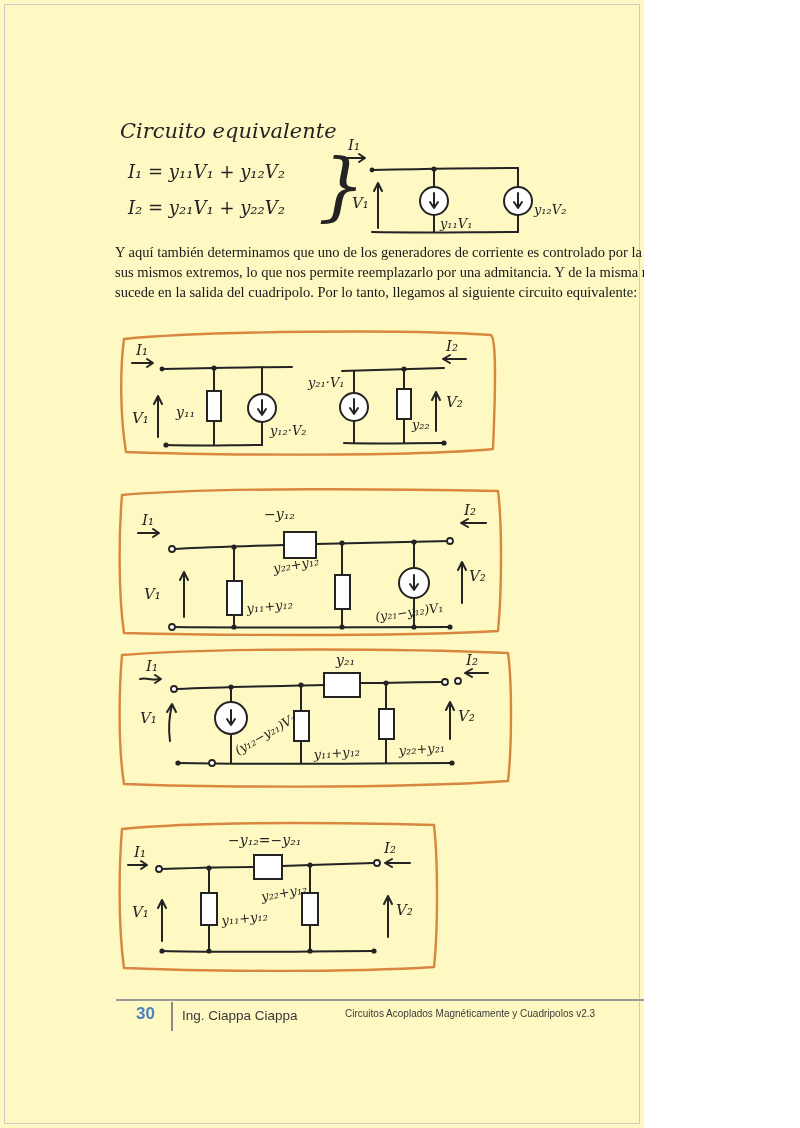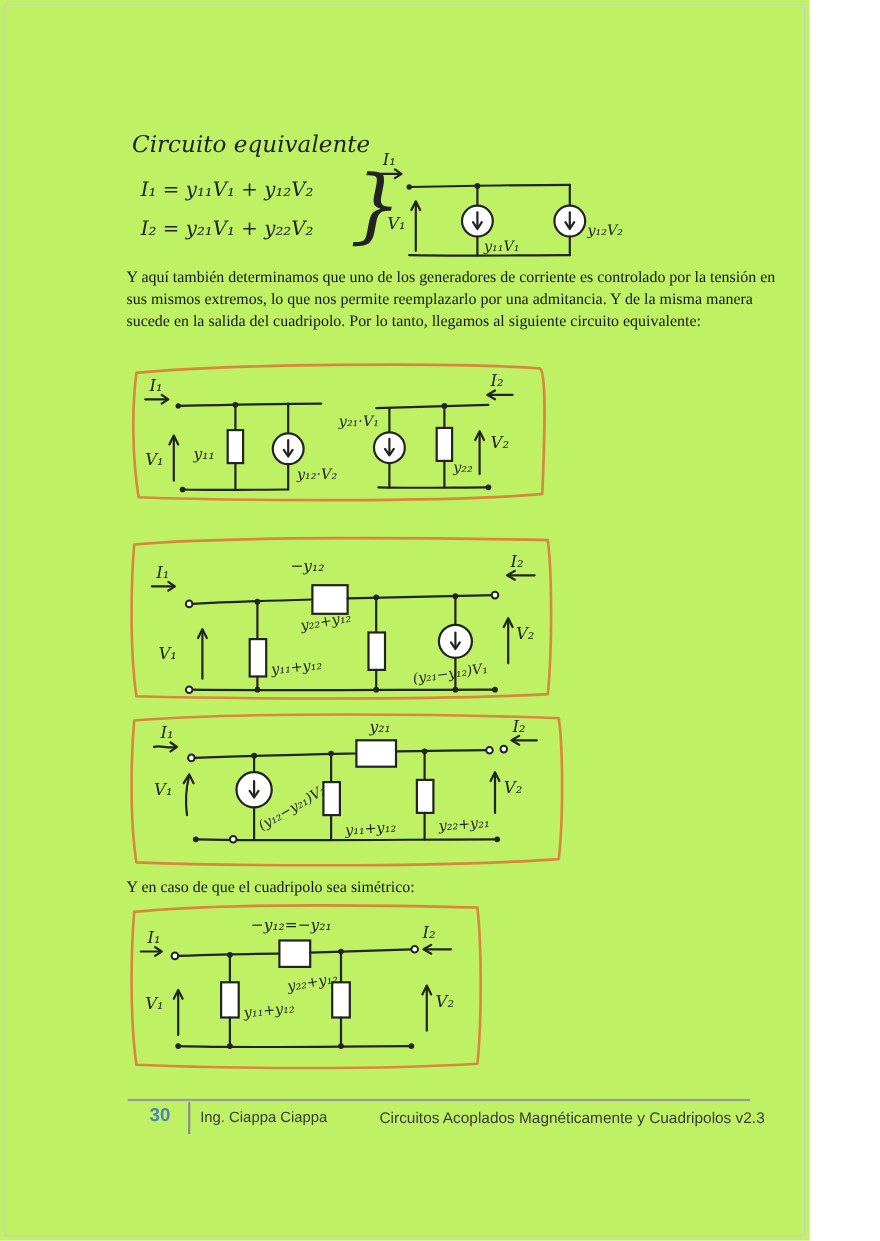--- a/index.html
+++ b/index.html
@@ -3,39 +3,39 @@
 <meta charset="utf-8">
 <style>
   :root{
     --sketch:#d8873f;
     --ink:#232323;
     --page_number_blue:#4f81bd;
     --footer_line:#9b9b9b;
     --text:#171717;
   }
   html,body{margin:0;padding:0;background:#ffffff;}
-  .sheet{position:relative;width:736px;height:1128px;background:#bef264;overflow:hidden;
+  .sheet{position:relative;width:644px;height:1128px;background:#fef9c3;overflow:hidden;
          font-family:"Liberation Sans", sans-serif;}
   .pageframe{position:absolute;left:4px;top:4px;right:4px;bottom:4px;
              border:1px solid #cccccc;pointer-events:none;}
   .para{position:absolute;font-family:Liberation Serif, serif;
         font-size:14.5px;line-height:20px;color:var(--text);}
   svg{position:absolute;overflow:visible;}
   .w{stroke:var(--ink);stroke-width:2;fill:none;stroke-linecap:round;stroke-linejoin:round;}
   .cmp{stroke:var(--ink);stroke-width:2;fill:#ffffff;}
   .dot{fill:var(--ink);stroke:none;}
   .term{fill:#ffffff;stroke:var(--ink);stroke-width:1.8;}
   .org{stroke:var(--sketch);stroke-width:2.4;fill:none;stroke-linecap:round;stroke-linejoin:round;}
   .hwt{font-family:"DejaVu Serif", serif;font-style:italic;fill:var(--ink);}
   .footer-rule{position:absolute;left:116px;top:999px;width:566px;height:2px;background:var(--footer_line);}
   .footer-num{position:absolute;left:136px;top:1004px;font-size:17px;font-weight:bold;
               color:var(--page_number_blue);font-family:"Liberation Sans", sans-serif;}
   .footer-vbar{position:absolute;left:171px;top:1002px;width:2px;height:29px;background:#8a8a8a;}
   .footer-author{position:absolute;left:182px;top:1008px;font-size:13.5px;color:#3a3a3a;}
-  .footer-title{position:absolute;left:345px;top:1008px;font-size:14px;color:#3a3a3a;}
+  .footer-title{position:absolute;left:345px;top:1008px;font-size:10px;color:#3a3a3a;}
 </style>
 </head>
 <body>
 
 <div class="sheet">
   <div class="pageframe"></div>
 
   <svg style="left:112px;top:110px;" width="460" height="132" viewBox="0 0 460 132">
     <text class="hwt" font-size="21" x="8" y="28">Circuito equivalente</text>
     <text class="hwt" font-size="18" x="16" y="68">I₁ = y₁₁V₁ + y₁₂V₂</text>
@@ -202,21 +202,20 @@
     <path class="w" d="M 338 98 L 338 62"></path>
     <path class="w" d="M 334 69 L 338 61 L 342 69"></path>
     <text class="hwt" font-size="15" x="346" y="80">V₂</text>
     <circle class="term" cx="333" cy="41" r="3"></circle>
     <circle class="term" cx="346" cy="40" r="3"></circle>
     <text class="hwt" font-size="15" x="354" y="24">I₂</text>
     <path class="w" d="M 376 32 L 354 32"></path>
     <path class="w" d="M 360 28 L 353 32 L 360 36"></path>
   </svg>
 
-  <div class="para" style="left:115px;top:797px;width:595px;">Y en caso de que el cuadripolo sea simétrico:</div>
 
   <svg style="left:112px;top:815px;" width="330" height="162" viewBox="0 0 330 162">
     <path class="org" d="M 10 14 C 90 6, 240 8, 322 10 C 326 45, 326 115, 322 152 C 230 158, 80 156, 12 153 C 6 110, 7 50, 10 14"></path>
     <text class="hwt" font-size="14" x="116" y="30">−y₁₂=−y₂₁</text>
     <text class="hwt" font-size="15" x="22" y="42">I₁</text>
     <path class="w" d="M 16 50 L 34 50"></path>
     <path class="w" d="M 29 46 L 35 50 L 29 54"></path>
     <circle class="term" cx="47" cy="54" r="3"></circle>
     <path class="w" d="M 50 54 C 80 53, 110 52, 142 52"></path>
     <rect class="cmp" x="142" y="40" width="28" height="24"></rect>

